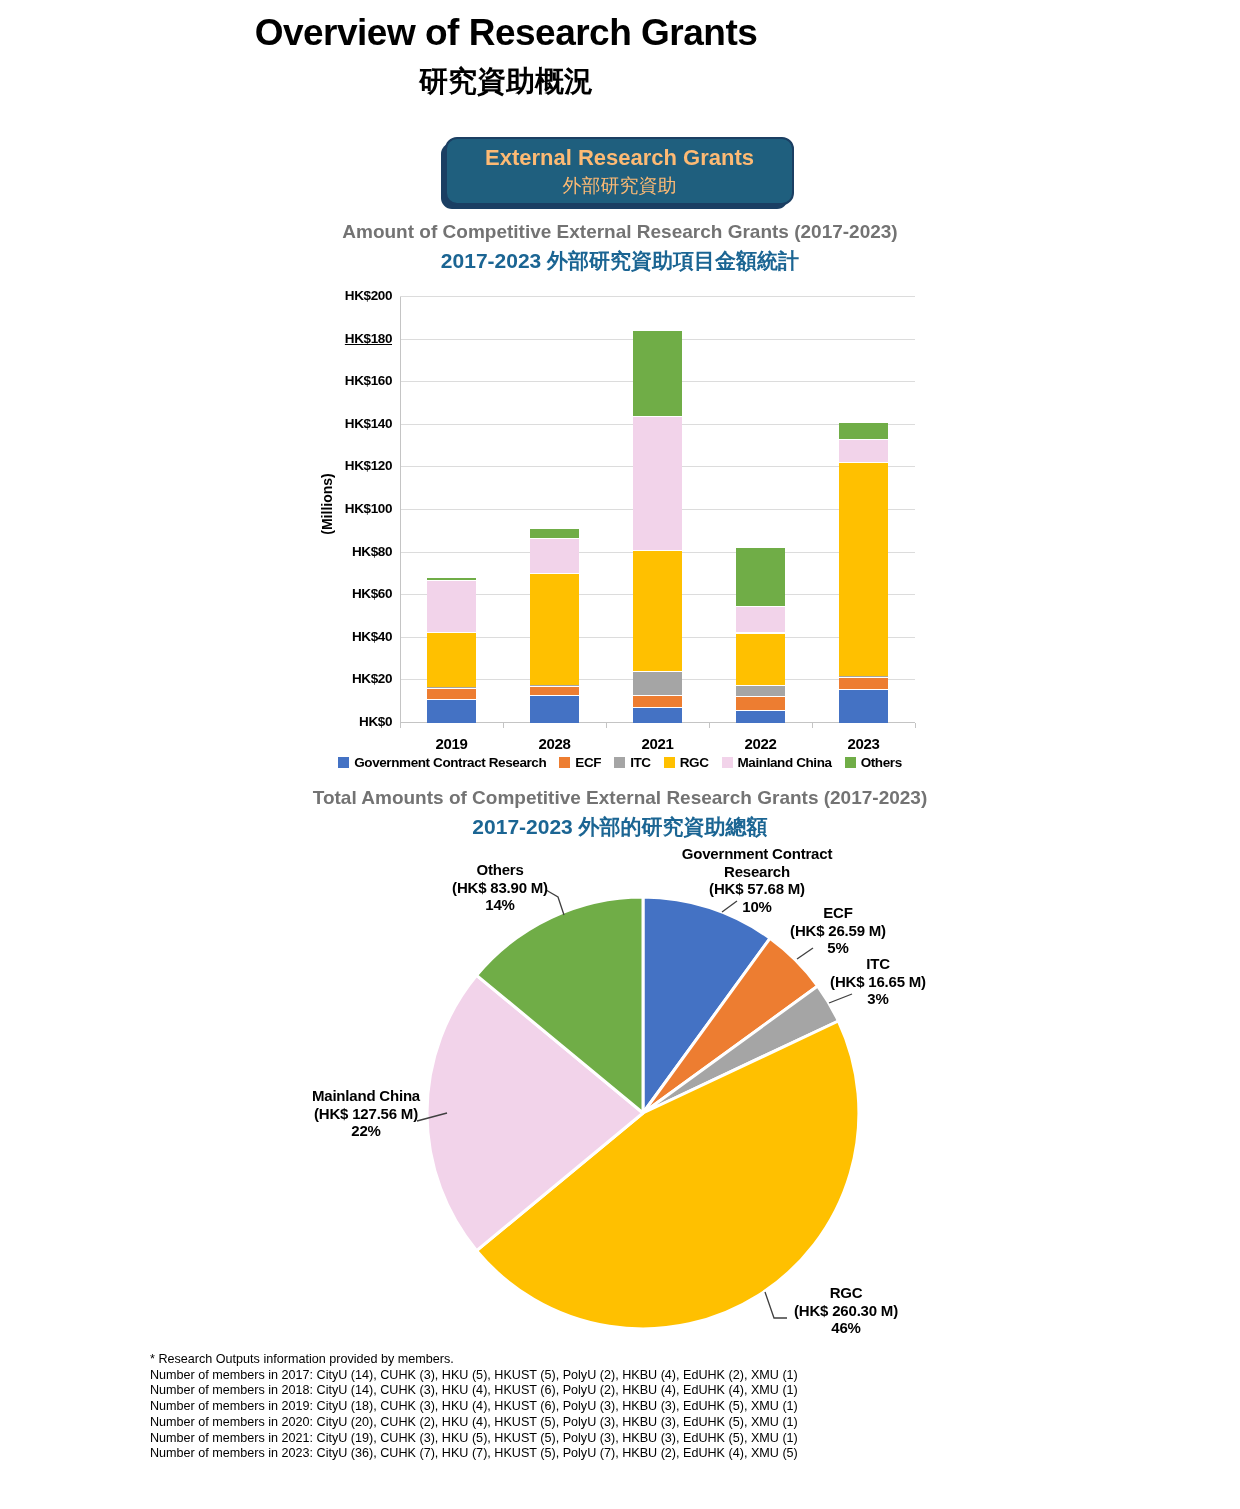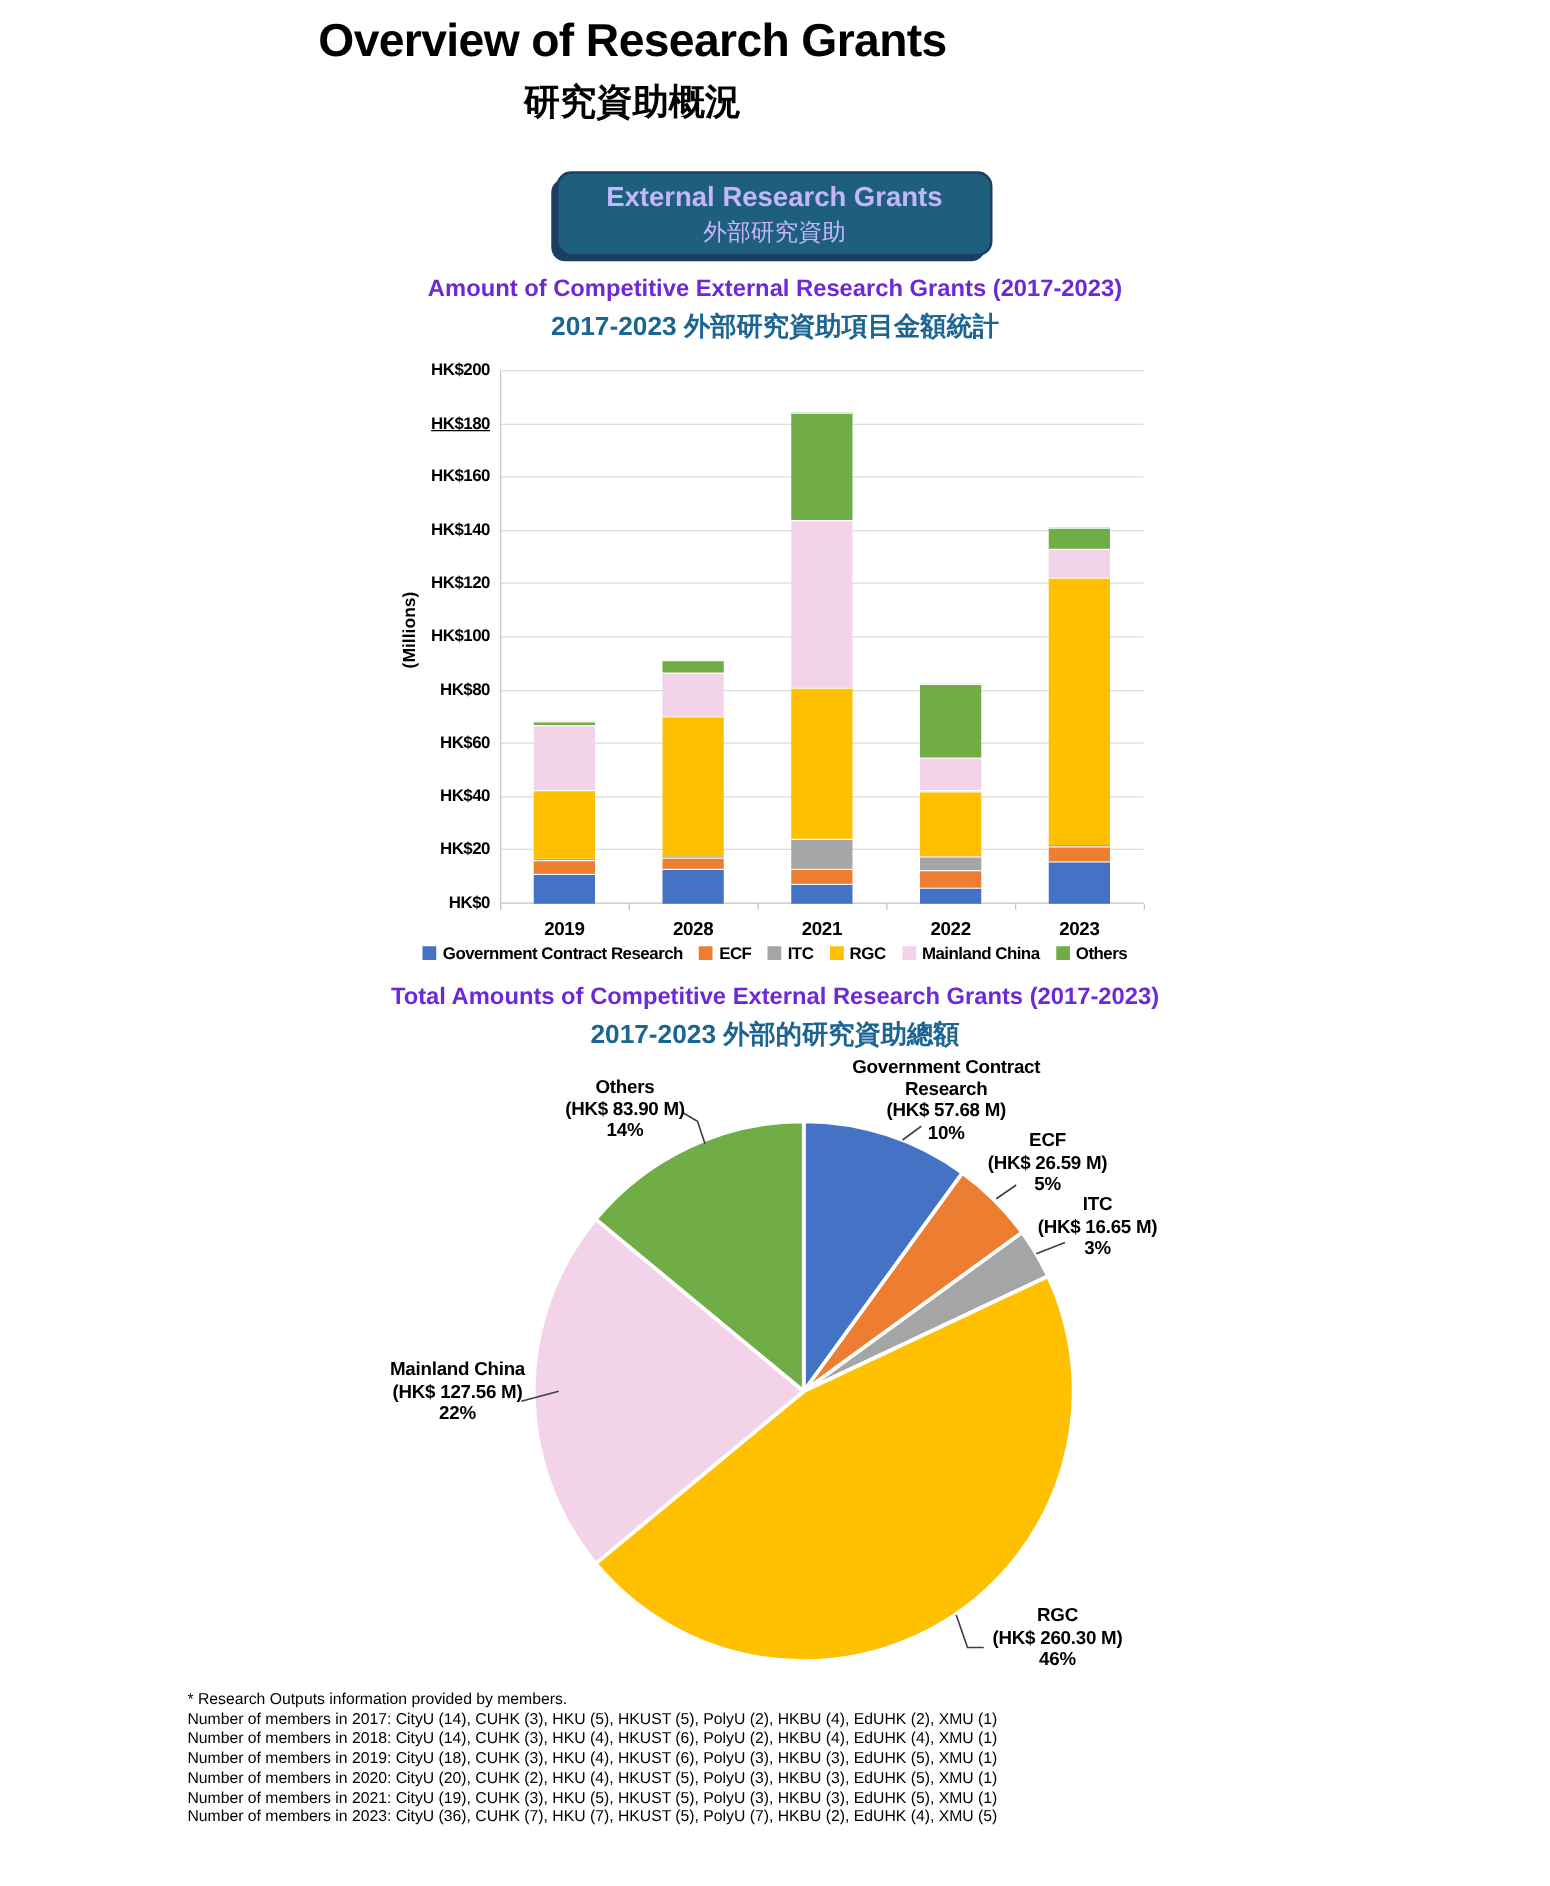--- a/index.html
+++ b/index.html
@@ -3,25 +3,25 @@
 <meta charset="utf-8">
 <style>
   html,body{margin:0;padding:0}
   body{width:1240px;height:1509px;position:relative;background:#fff;color:#000;
        font-family:"Liberation Sans",sans-serif;overflow:hidden}
   .ctr{position:absolute;left:0;width:1012px;text-align:center}
   #main-title{top:12px;font-size:37px;font-weight:bold;letter-spacing:-.5px}
   #main-subtitle{top:62px;font-size:29px;font-weight:bold}
   #banner{position:absolute;left:445px;top:137px;width:345px;height:64px;
           background:#1F5F7E;border:2px solid #1B3F63;border-radius:12px;
-          box-shadow:-5px 5px 0 -1px #1B3F63;color:#c4b5fd;text-align:center}
+          box-shadow:-5px 5px 0 -1px #1B3F63;color:#fdba74;text-align:center}
   #banner-en{font-size:22px;font-weight:bold;margin-top:6px}
   #banner-zh{font-size:19px;margin-top:2px}
   .sec-en{position:absolute;left:0;width:1240px;text-align:center;
-          font-size:19px;font-weight:bold;color:#6d28d9}
+          font-size:19px;font-weight:bold;color:#737373}
   .sec-zh{position:absolute;left:0;width:1240px;text-align:center;
           font-size:21px;font-weight:bold;color:#1B6593}
   #bar-heading-en{top:221px}
   #bar-heading-zh{top:247px}
   #pie-heading-en{top:787px}
   #pie-heading-zh{top:813px}
   #bar-plot{position:absolute;left:400px;top:297px;width:515px;height:426px}
   .gridline{position:absolute;left:0;width:515px;height:1px;background:#DCDCDC}
   .baseline{background:#C4C4C4}
   .axis-left{position:absolute;left:0;top:0;width:1px;height:431px;background:#C4C4C4}

